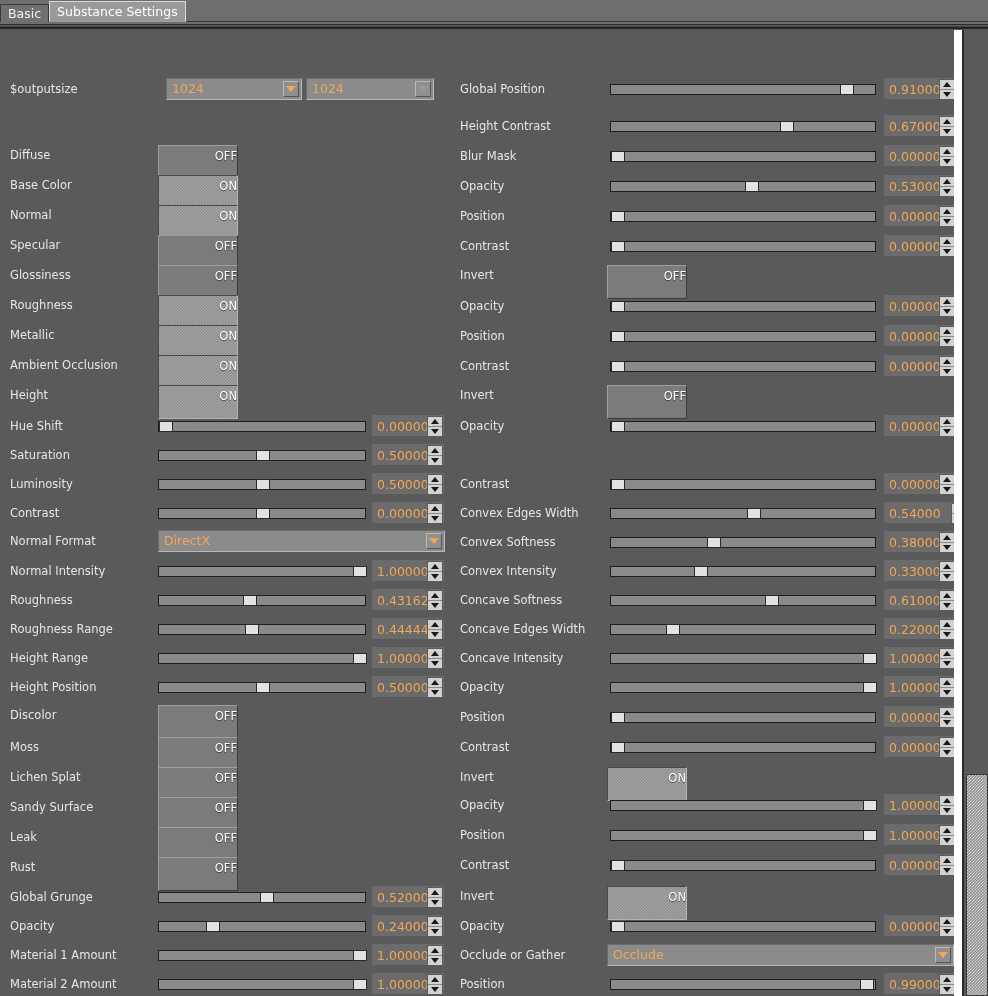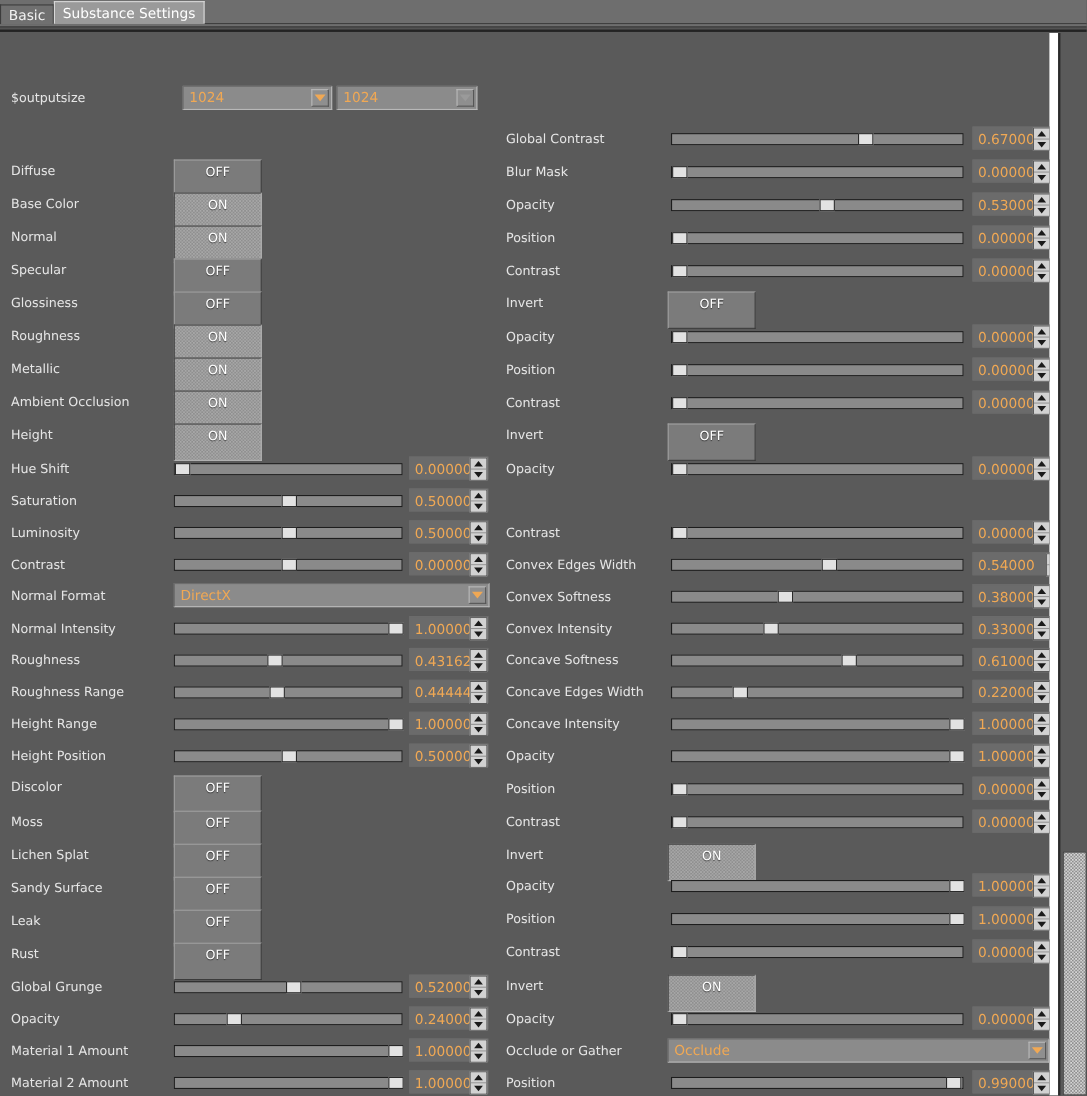--- a/index.html
+++ b/index.html
@@ -53,21 +53,21 @@
   .row{position:absolute;left:0;height:22px;width:100%;}
   .label{
     position:absolute;left:10px;top:0;height:22px;line-height:22px;
     color:#e6e6e6;font-size:11.5px;white-space:nowrap;
   }
   #col-right .label{left:5px;}
 
   
   .btn{
     position:absolute;top:1px;height:34px;width:80px;
-    line-height:20px;text-align:center;
+    line-height:20px;text-align:right;
     font-size:11.5px;color:#ffffff;
     box-sizing:border-box;cursor:default;
     text-shadow:0 1px 1px rgba(0,0,0,.55);
   }
   .btn.off{
     background:#7b7b7b;
     border-top:1px solid #9e9e9e;border-left:1px solid #9e9e9e;
     border-right:1px solid #3b3b3b;border-bottom:1px solid #3b3b3b;
   }
   .btn.on{
@@ -480,22 +480,39 @@
               <i class="ar"></i>
             </div>
             <div class="dn">
               <i class="ar"></i>
             </div>
           </div>
         </div>
       </div>
     </div>
   <div class="col" id="col-right">
+      <div class="row" style="top: 48px;">
+        <div class="label">Global Position</div>
+        <div class="slider" style="left: 155px; width: 266px;">
+          <div class="handle" style="left: 229px;"></div>
+        </div>
+        <div class="numfield" style="left: 429px; width: 72px;">
+          <div class="val">0.91000</div>
+          <div class="spin">
+            <div class="up">
+              <i class="ar"></i>
+            </div>
+            <div class="dn">
+              <i class="ar"></i>
+            </div>
+          </div>
+        </div>
+      </div>
       <div class="row" style="top: 85px;">
-        <div class="label">Global Contrast</div>
+        <div class="label">Height Contrast</div>
         <div class="slider" style="left: 155px; width: 266px;">
           <div class="handle" style="left: 169px;"></div>
         </div>
         <div class="numfield" style="left: 429px; width: 72px;">
           <div class="val">0.67000</div>
           <div class="spin">
             <div class="up">
               <i class="ar"></i>
             </div>
             <div class="dn">

